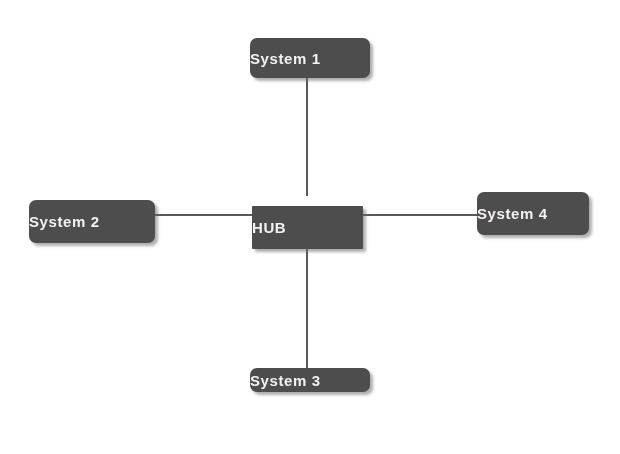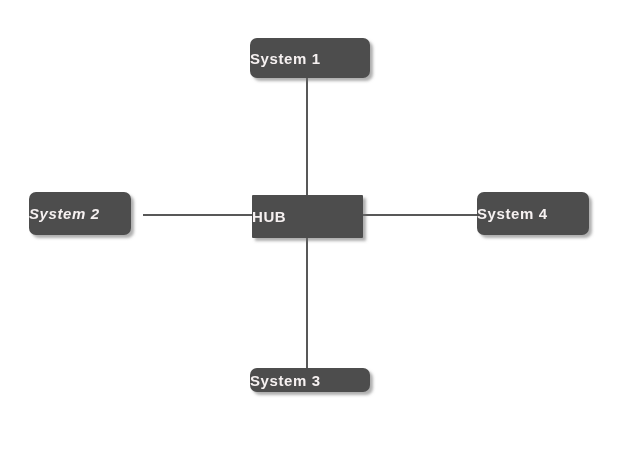--- a/index.html
+++ b/index.html
@@ -38,22 +38,22 @@
   .node.rounded { border-radius: 7px; }
   .node.rect    { border-radius: 1px; }
 
   
   #edge-hub-system1 { left: 306px; top: 78px;  height: 118px; }
   #edge-hub-system3 { left: 306px; top: 237px; height: 132px; }
   #edge-hub-system2 { left: 143px; top: 214px; width: 110px; }
   #edge-hub-system4 { left: 362px; top: 214px; width: 116px; }
 
   #node-system1 { left: 250px; top: 38px;  width: 120px; height: 40px; }
-  #node-system2 { left: 29px;  top: 192px; width: 102px; height: 43px; font-style: italic; }
-  #node-hub     { left: 252px; top: 195px; width: 111px; height: 43px; }
+  #node-system2 { left: 29px;  top: 200px; width: 126px; height: 43px; }
+  #node-hub     { left: 252px; top: 206px; width: 111px; height: 43px; }
   #node-system4 { left: 477px; top: 192px; width: 112px; height: 43px; }
   #node-system3 { left: 250px; top: 368px; width: 120px; height: 24px; }
 </style>
 </head>
 <body>
 
 <div class="canvas">
 
   <div class="edge v" id="edge-hub-system1"></div>
   <div class="edge v" id="edge-hub-system3"></div>

